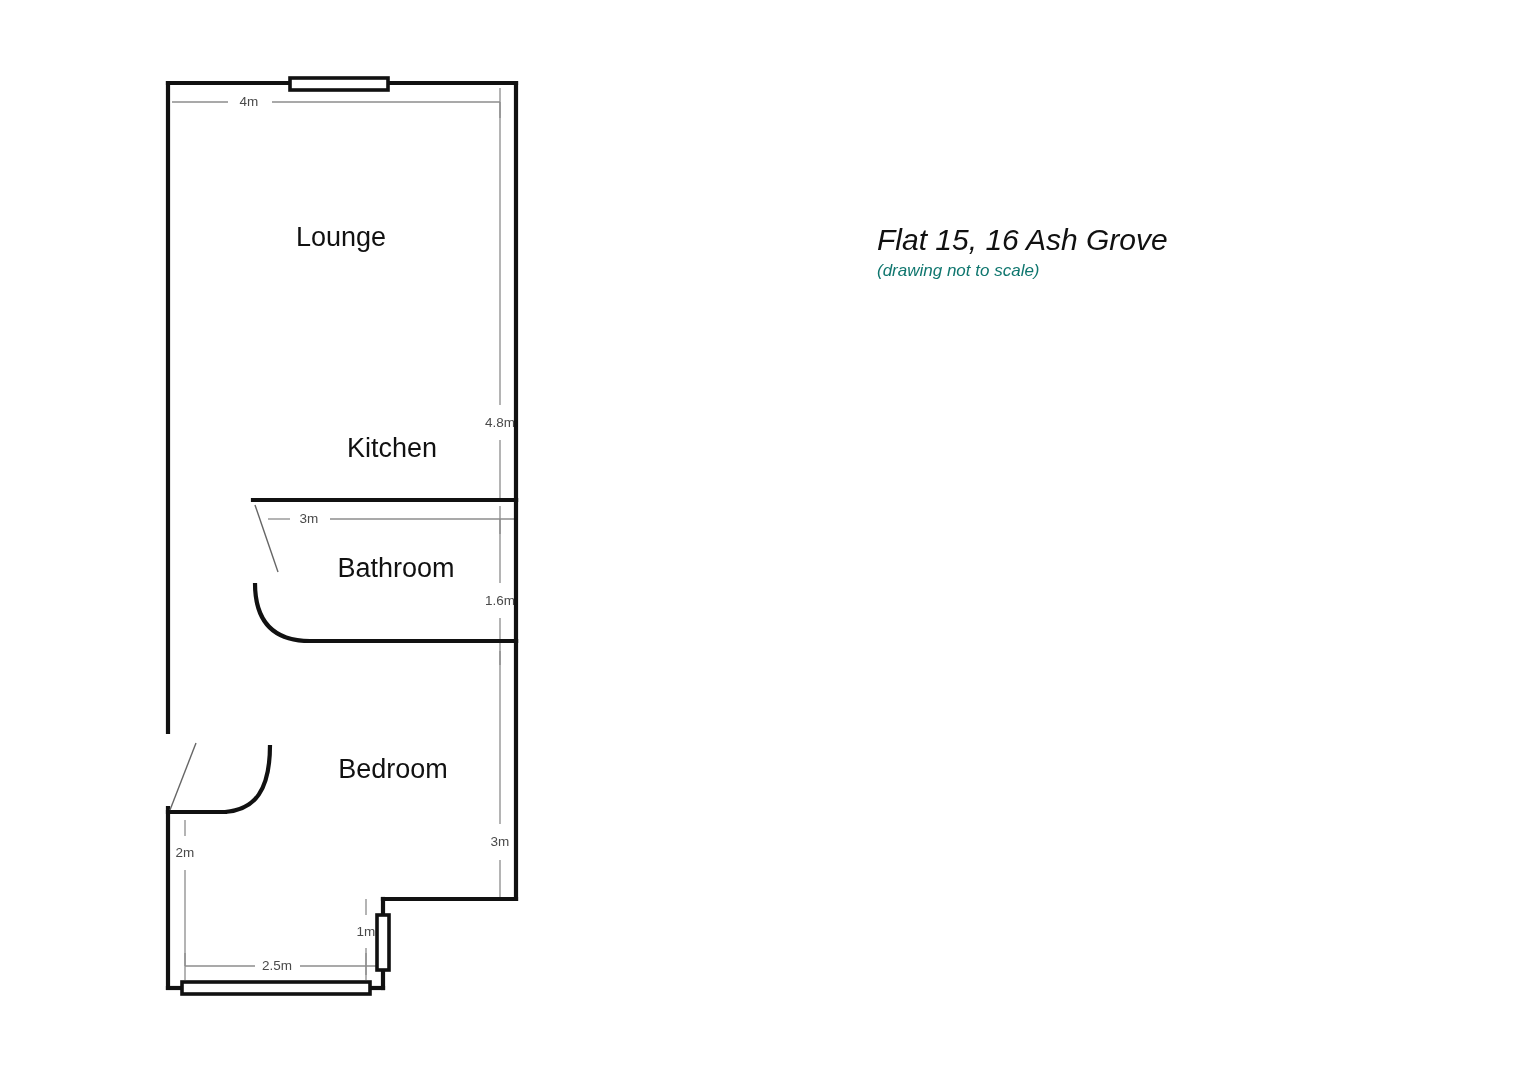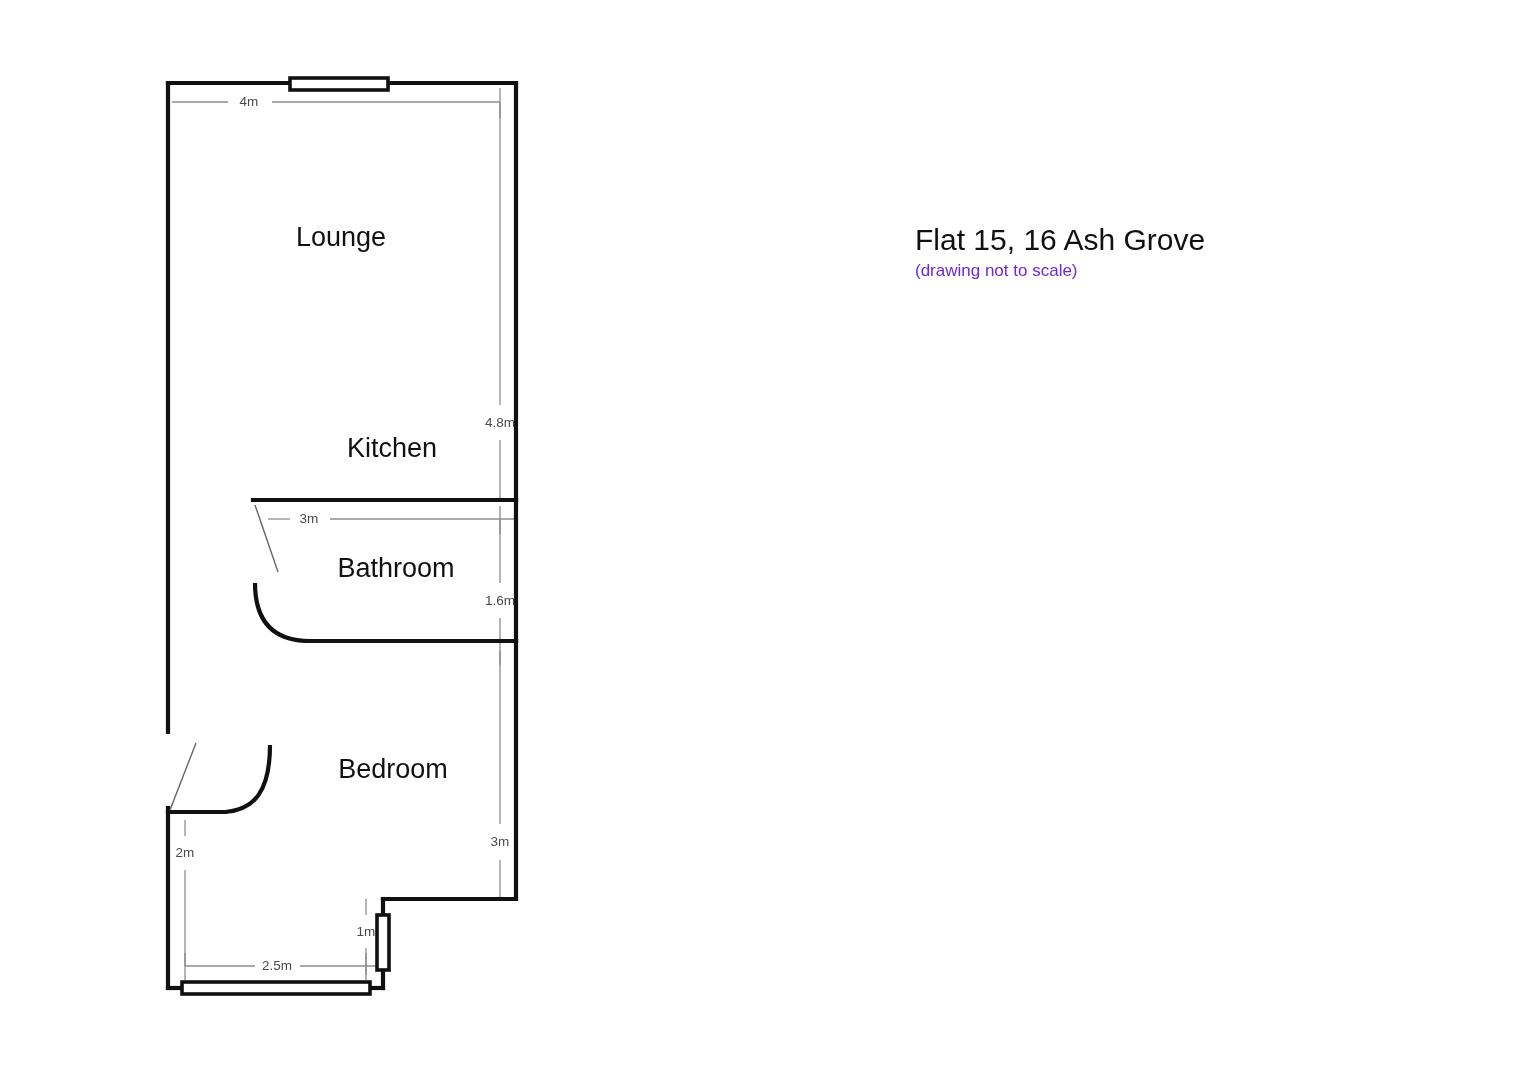--- a/index.html
+++ b/index.html
@@ -71,35 +71,36 @@
   }
   .dim-label {
     font-family: "Liberation Sans", sans-serif;
     font-size: 13.5px;
     fill: #4a4a4a;
     text-anchor: middle;
     dominant-baseline: middle;
   }
   #title-block {
     position: absolute;
-    left: 915px;
+    left: 877px;
     top: 222px;
     width: 420px;
+    font-style: italic;
   }
   #title-block .plan-title {
     font-family: "Liberation Sans", sans-serif;
     font-size: 30px;
     color: #111111;
     line-height: 1.18;
     white-space: nowrap;
   }
   #title-block .plan-subtitle {
     font-family: "Liberation Sans", sans-serif;
     font-size: 17px;
-    color: #6d28d9;
+    color: #0f766e;
     margin-top: 4px;
     white-space: nowrap;
   }
 </style>
 </head>
 <body>
 
 <div id="floorplan-stage">
 
   <svg class="plan" viewBox="0 0 1528 1080" xmlns="http://www.w3.org/2000/svg">

